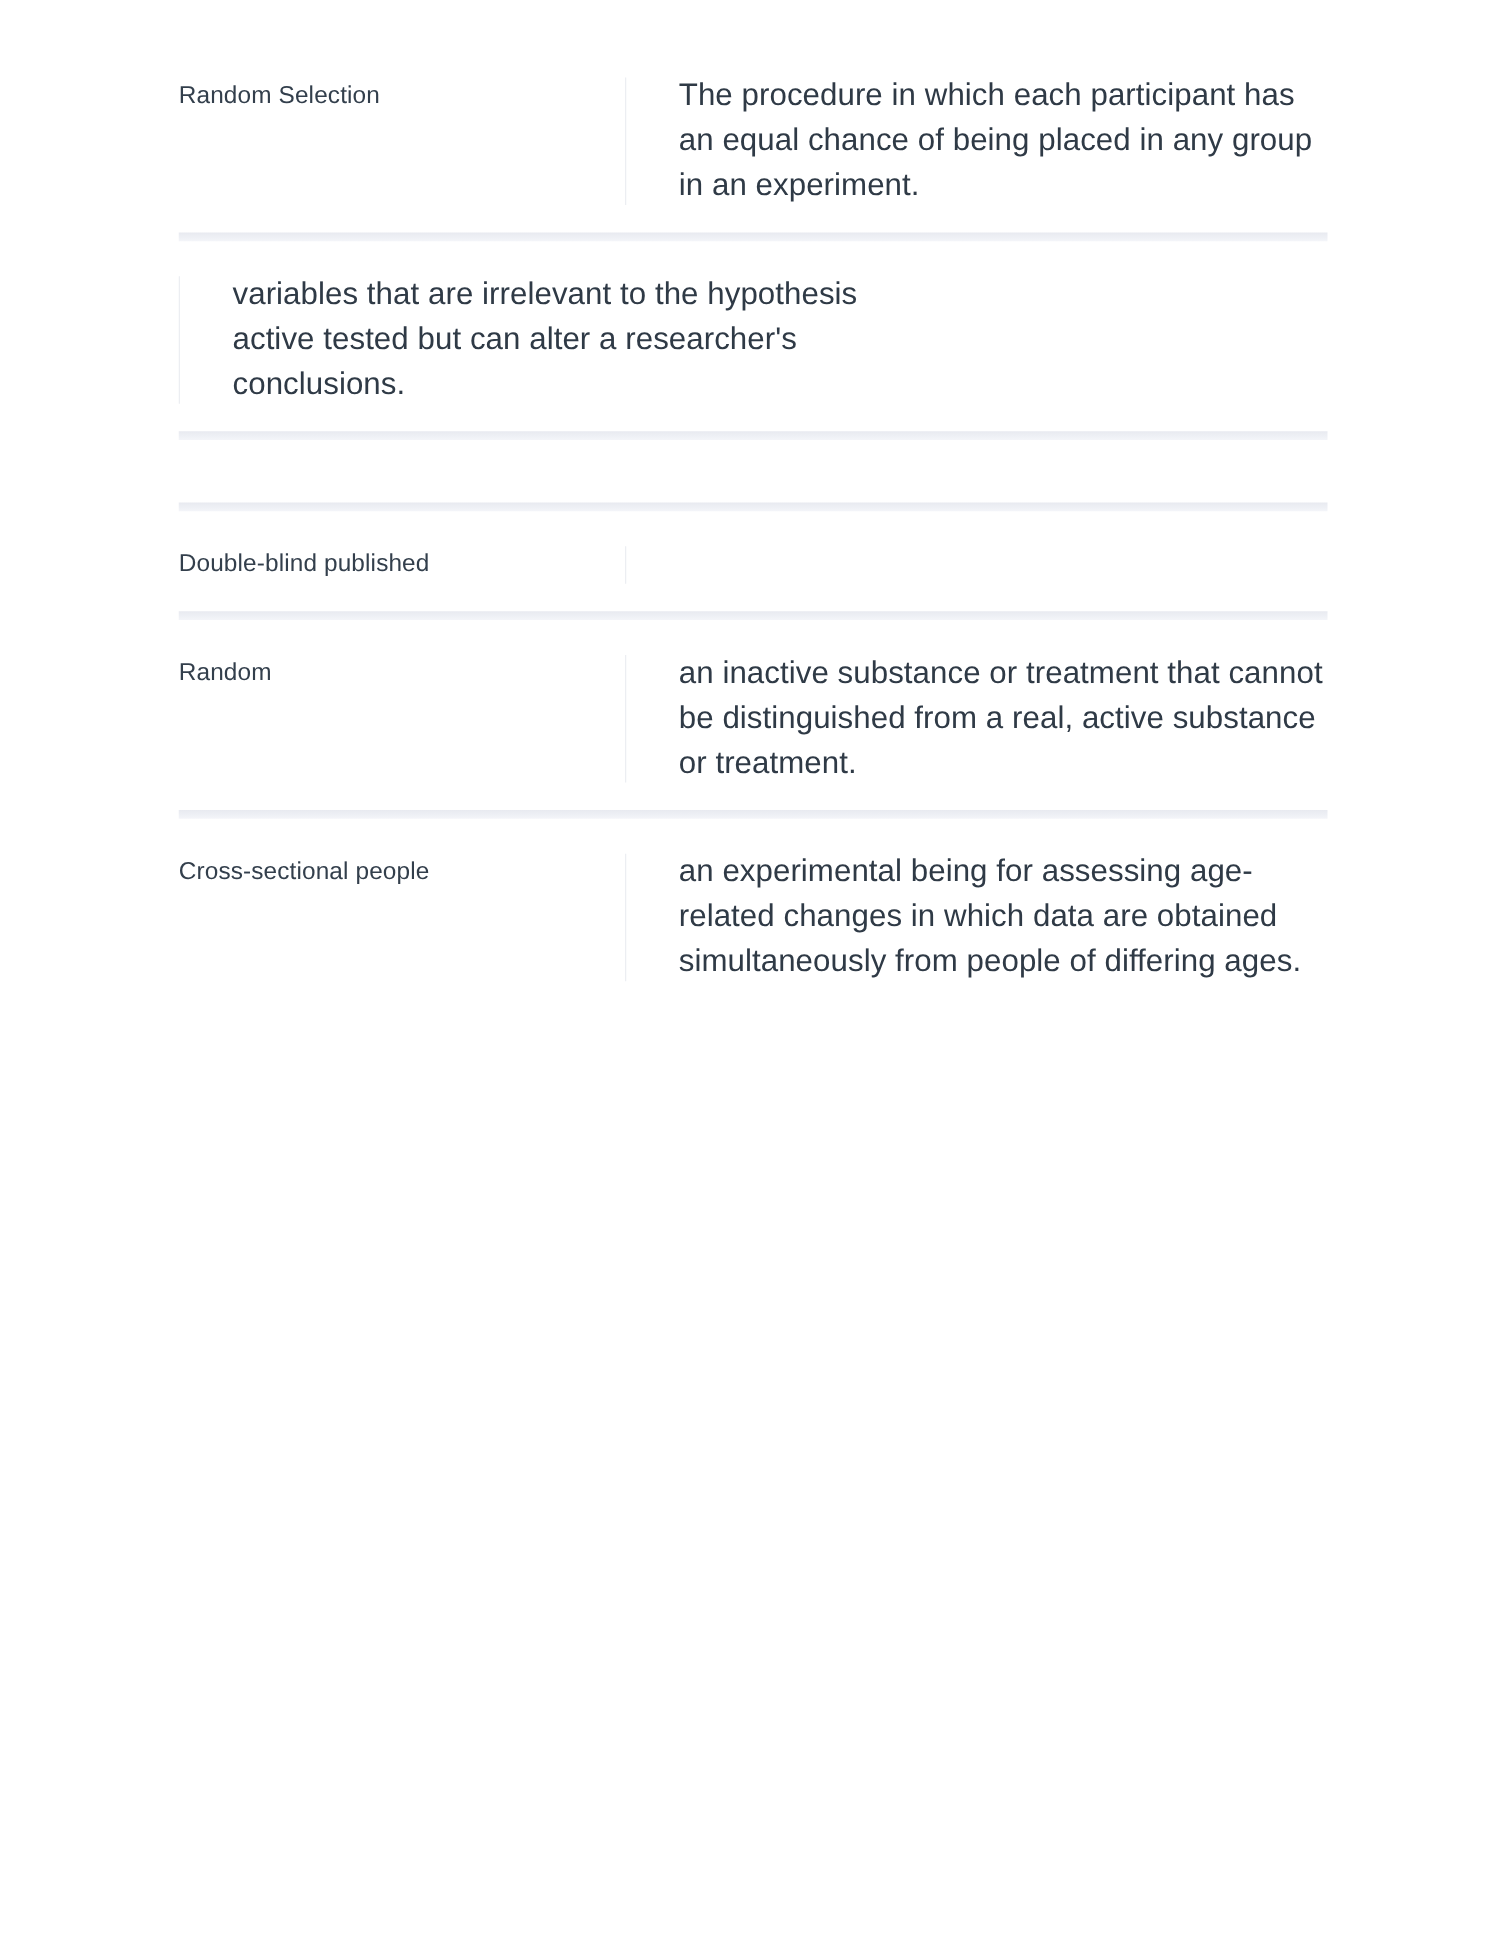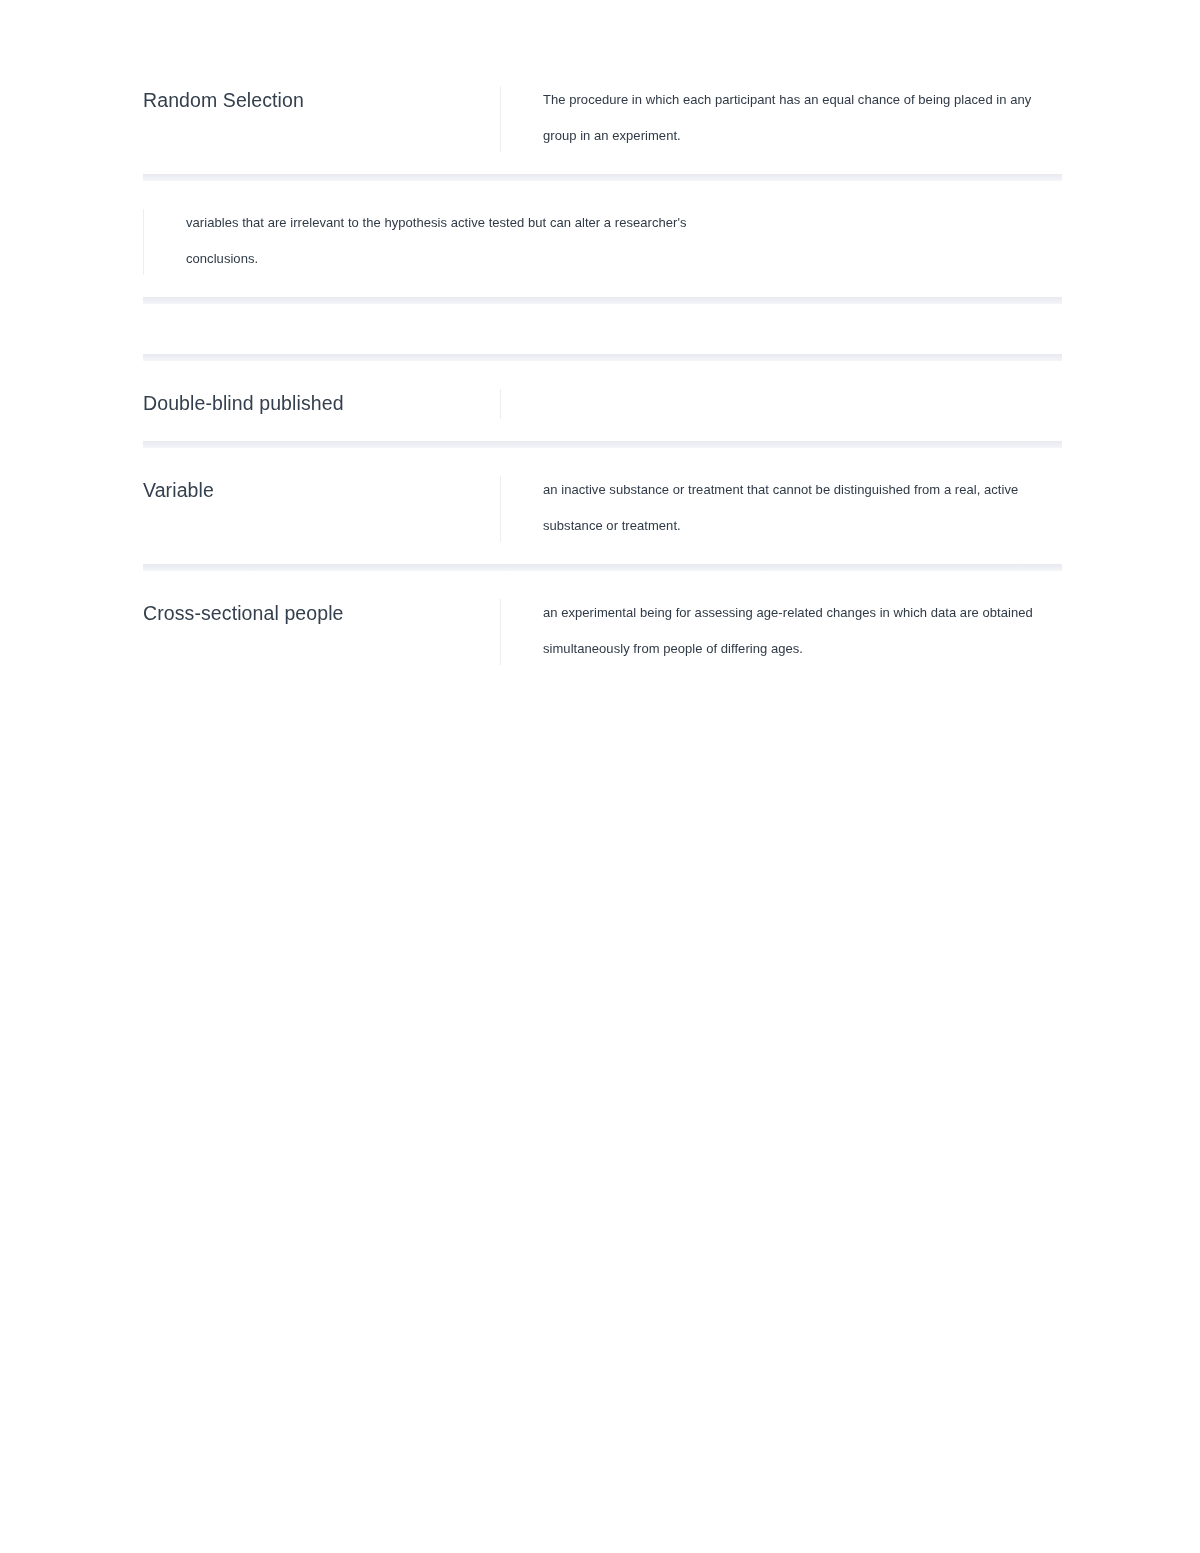--- a/index.html
+++ b/index.html
@@ -14,21 +14,21 @@
     font-family: "Liberation Sans", sans-serif;
     color: #2f3a46;
     -webkit-font-smoothing: antialiased;
   }
   .page {
     position: relative;
     width: 1196px;
     height: 1553px;
     background: #ffffff;
     box-sizing: border-box;
-    padding: 76px 138px 0 143px;
+    padding: 52px 138px 0 143px;
   }
   .glossary {
     width: 919px;
   }
   .row {
     position: relative;
     display: flex;
     align-items: flex-start;
     padding: 6px 0 4px 0;
   }
@@ -57,21 +57,21 @@
     background: #eceef2;
     margin-top: 4px;
     margin-bottom: 2px;
   }
   .def-cell {
     flex: 1 1 auto;
     padding-left: 42px;
     box-sizing: border-box;
   }
   .def-text {
-    font-size: 13px;
+    font-size: 25px;
     line-height: 36px;
     color: #2f3a46;
     letter-spacing: 0.05px;
     max-width: 530px;
   }
   .def-text.wide {
     max-width: 528px;
   }
 </style>
 </head>
@@ -111,21 +111,21 @@
       <div class="term-cell">
         <div class="term-text">Double-blind published</div>
       </div>
       <div class="col-rule"></div>
     </div>
 
     <div class="row-divider"></div>
 
     <div class="row">
       <div class="term-cell">
-        <div class="term-text">Variable</div>
+        <div class="term-text">Random</div>
       </div>
       <div class="col-rule"></div>
       <div class="def-cell">
         <div class="def-text">an inactive substance or treatment that cannot be distinguished from a real, active substance or treatment.</div>
       </div>
     </div>
 
     <div class="row-divider"></div>
 
     <div class="row">

